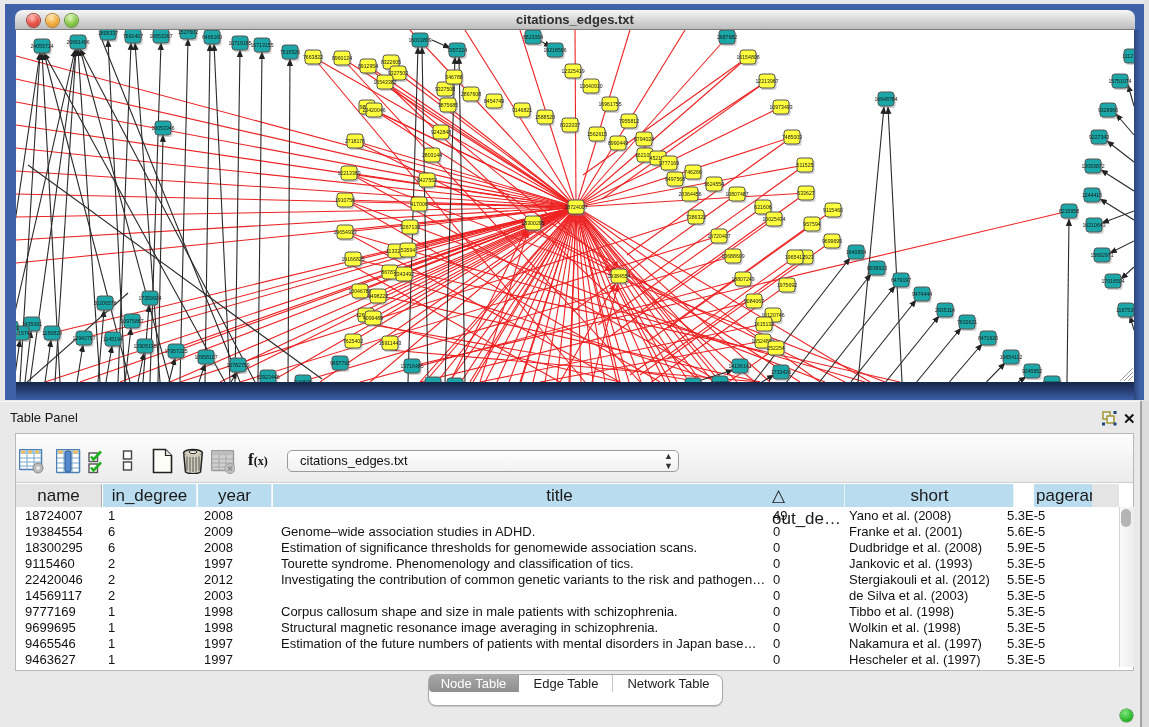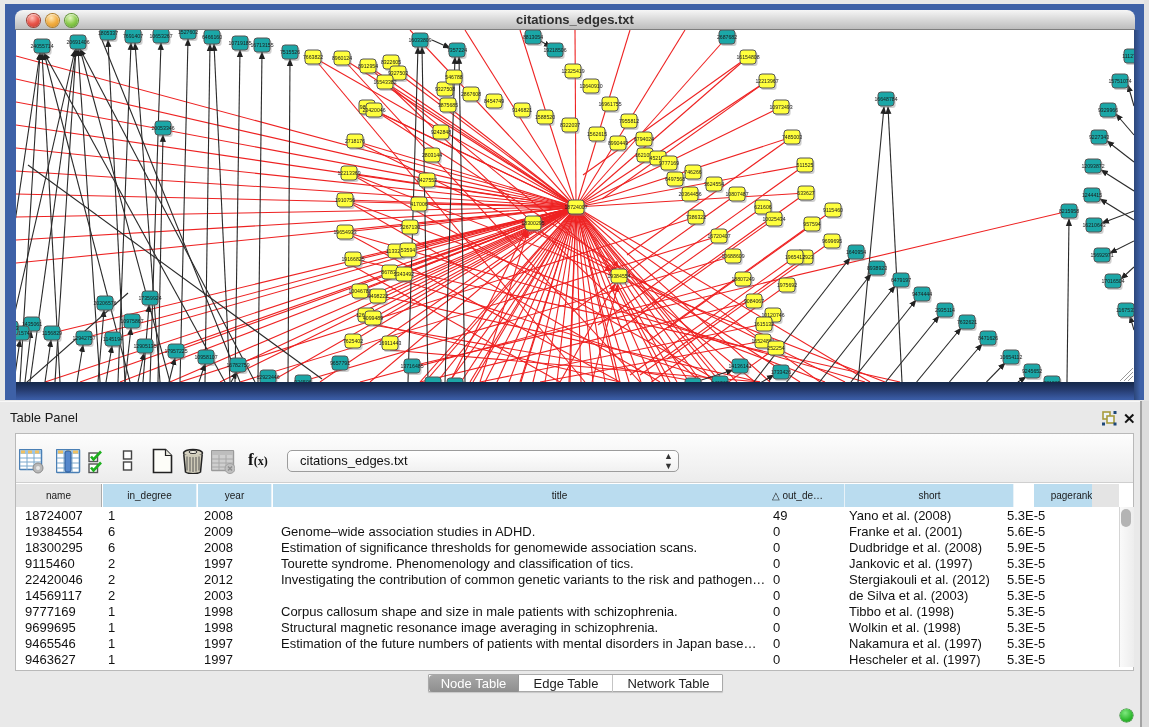--- a/index.html
+++ b/index.html
@@ -22,40 +22,40 @@
 
 #panel{left:0;top:401px;width:1143px;height:326px;background:#e9e9e9;border-top:1px solid #f8f8f8}
 #ptitle{left:10px;top:410px;font-size:13px;color:#1a1a1a}
 #pfloat{left:1102px;top:411px;width:15px;height:15px}
 #pclose{left:1123px;top:410px;font-size:15px;font-weight:700;color:#111}
 #content{left:15px;top:433px;width:1119px;height:238px;background:#fff;border:1px solid #b9b9b9}
 #toolbar{left:16px;top:434px;width:1117px;height:49px;background:linear-gradient(#fdfdfd,#ececec);border-bottom:1px solid #cfcfcf}
 #dropdown{left:287px;top:450px;width:392px;height:22px;background:linear-gradient(#fff,#f1f1f1);
  border:1px solid #9c9c9c;border-radius:5px;font-size:13px;color:#111;line-height:20px;padding-left:12px}
 #dropdown .st{position:absolute;right:5px;top:0;font-size:9px;line-height:10px;color:#333}
-.th{position:absolute;top:484px;height:23px;font-size:10px;color:#1a1a1a;text-align:center;line-height:23px;border-right:1px solid #e8f2f8;background:#badcef}
+.th{position:absolute;top:484px;height:23px;font-size:17px;color:#1a1a1a;text-align:center;line-height:23px;border-right:1px solid #e8f2f8;background:#badcef}
 #th1{left:16px;width:86px;background:#e4e4e4;border-right:1px solid #aaa}
 #th2{left:103px;width:94px}
 #th3{left:198px;width:74px}
 #th4{left:273px;width:574px}
 #th5{left:769px;width:76px;text-align:left;padding-left:3px}
 #th6{left:846px;width:168px}
 #th7{left:1034px;width:76px}
 #th8{left:1092px;width:27px;background:#e4e4e4;border-right:none}
 
 .tr{position:absolute;height:16px;width:1103px;left:16px;font-size:13px;color:#111;white-space:nowrap}
 .tr span{position:absolute;top:0;line-height:16px;overflow:hidden}
 .c1{left:9px;width:90px}.c2{left:92px;width:90px}.c3{left:188px;width:70px}
 .c4{left:265px;width:500px}.c5{left:757px;width:70px}.c6{left:833px;width:175px}
 .c7{left:991px;width:90px}
 
 #sbar{left:1119px;top:507px;width:15px;height:160px;background:linear-gradient(90deg,#fafafa,#ededed);border-left:1px solid #d5d5d5}
 #sthumb{left:1121px;top:509px;width:10px;height:18px;background:#b4b4b4;border-radius:5px}
 
-#tabs{left:428px;top:674px;width:295px;height:18px;border:1px solid #a9a9a9;border-radius:1px;background:#fff;
+#tabs{left:428px;top:674px;width:295px;height:32px;border:1px solid #a9a9a9;border-radius:8px;background:#fff;
  font-size:13px;line-height:17px;text-align:center;color:#222;box-shadow:0 1px 1px rgba(0,0,0,.15)}
 #tabs .seg{position:absolute;top:0;height:17px}
 #seg1{left:0;width:90px;background:linear-gradient(#a8a8a8,#8e8e8e);color:#fff;border-radius:4px 0 0 4px;border-right:1px solid #979797}
 #seg2{left:91px;width:93px;border-right:1px solid #c4c4c4}
 #seg3{left:185px;width:109px}
 #mem{left:1045px;top:725px;font-size:13px;color:#222}
 #memdot{left:1120px;top:709px;width:13px;height:13px;border-radius:50%;background:radial-gradient(circle at 40% 30%,#7ee87e,#2eb82e 60%,#1e8e1e);box-shadow:0 0 0 0.5px #1a7a1a}
 #rstrip1{left:1140px;top:401px;width:2px;height:326px;background:#a3a3a3}
 #rstrip2{left:1142px;top:401px;width:7px;height:326px;background:#dcdcdc}
 #rstrip0{left:1144px;top:0;width:5px;height:401px;background:#e2e2e2}
@@ -803,21 +803,21 @@
     <span class="c5">0</span>
     <span class="c6">Dudbridge et al. (2008)</span>
     <span class="c7">5.9E-5</span>
   </div>
 <div class="tr" style="top:556px">
     <span class="c1">9115460</span>
     <span class="c2">2</span>
     <span class="c3">1997</span>
     <span class="c4">Tourette syndrome. Phenomenology and classification of tics.</span>
     <span class="c5">0</span>
-    <span class="c6">Jankovic et al. (1997)</span>
+    <span class="c6">Jankovic et al. (1993)</span>
     <span class="c7">5.3E-5</span>
   </div>
 <div class="tr" style="top:572px">
     <span class="c1">22420046</span>
     <span class="c2">2</span>
     <span class="c3">2012</span>
     <span class="c4">Investigating the contribution of common genetic variants to the risk and pathogen…</span>
     <span class="c5">0</span>
     <span class="c6">Stergiakouli et al. (2012)</span>
     <span class="c7">5.5E-5</span>

